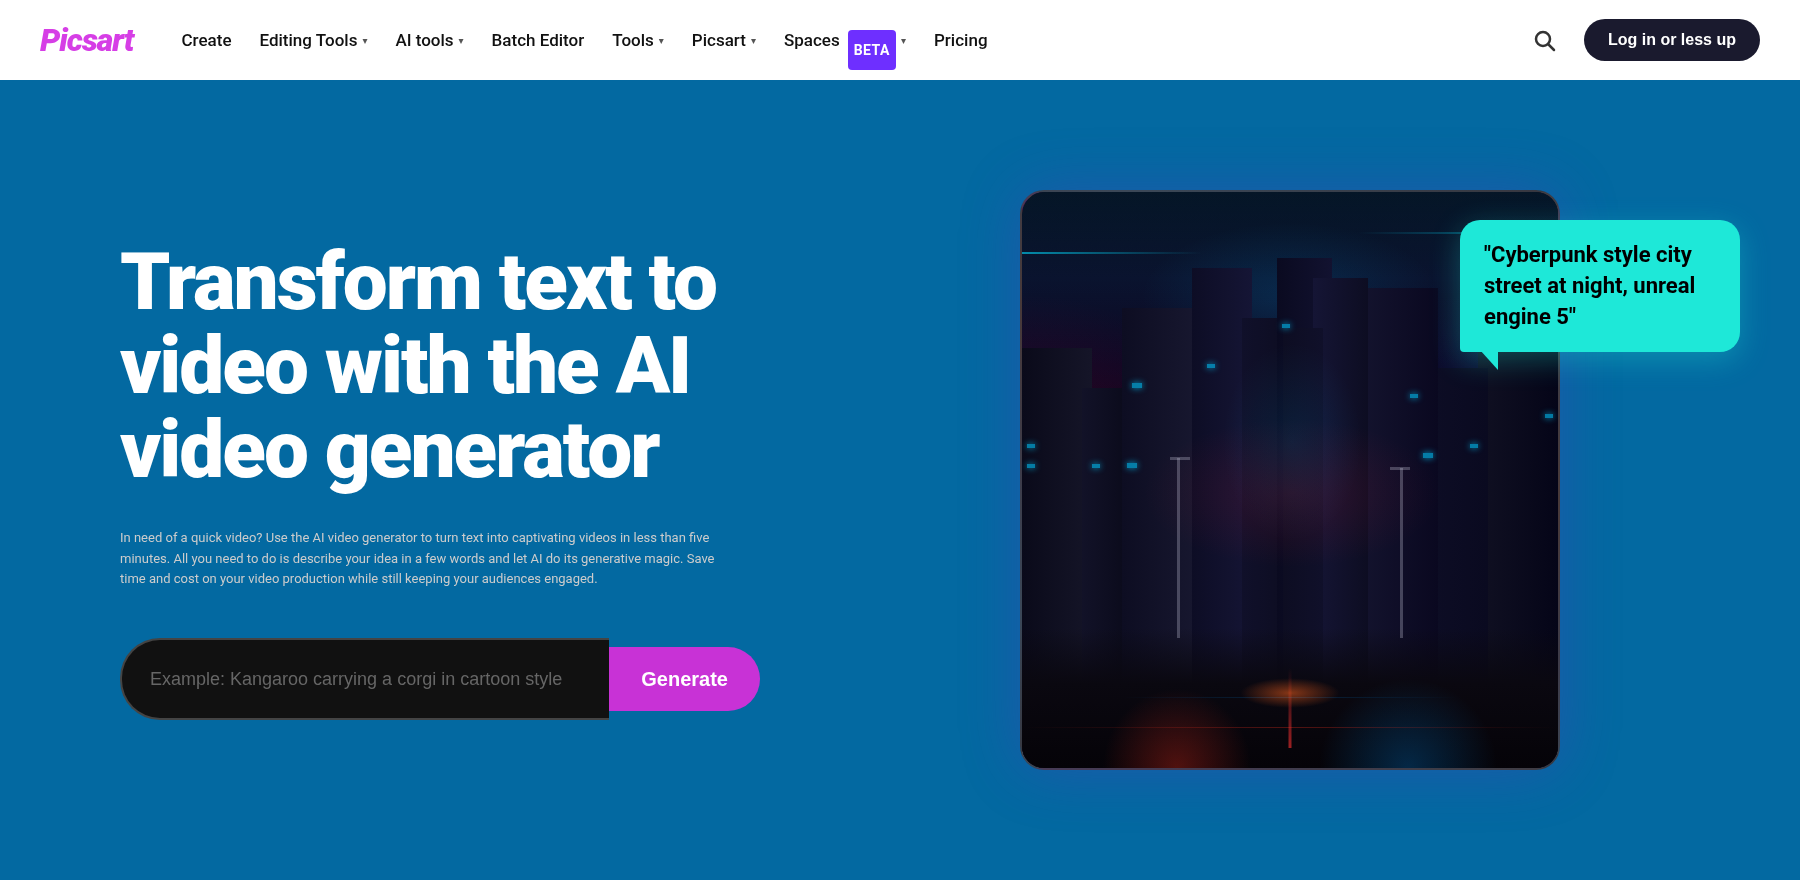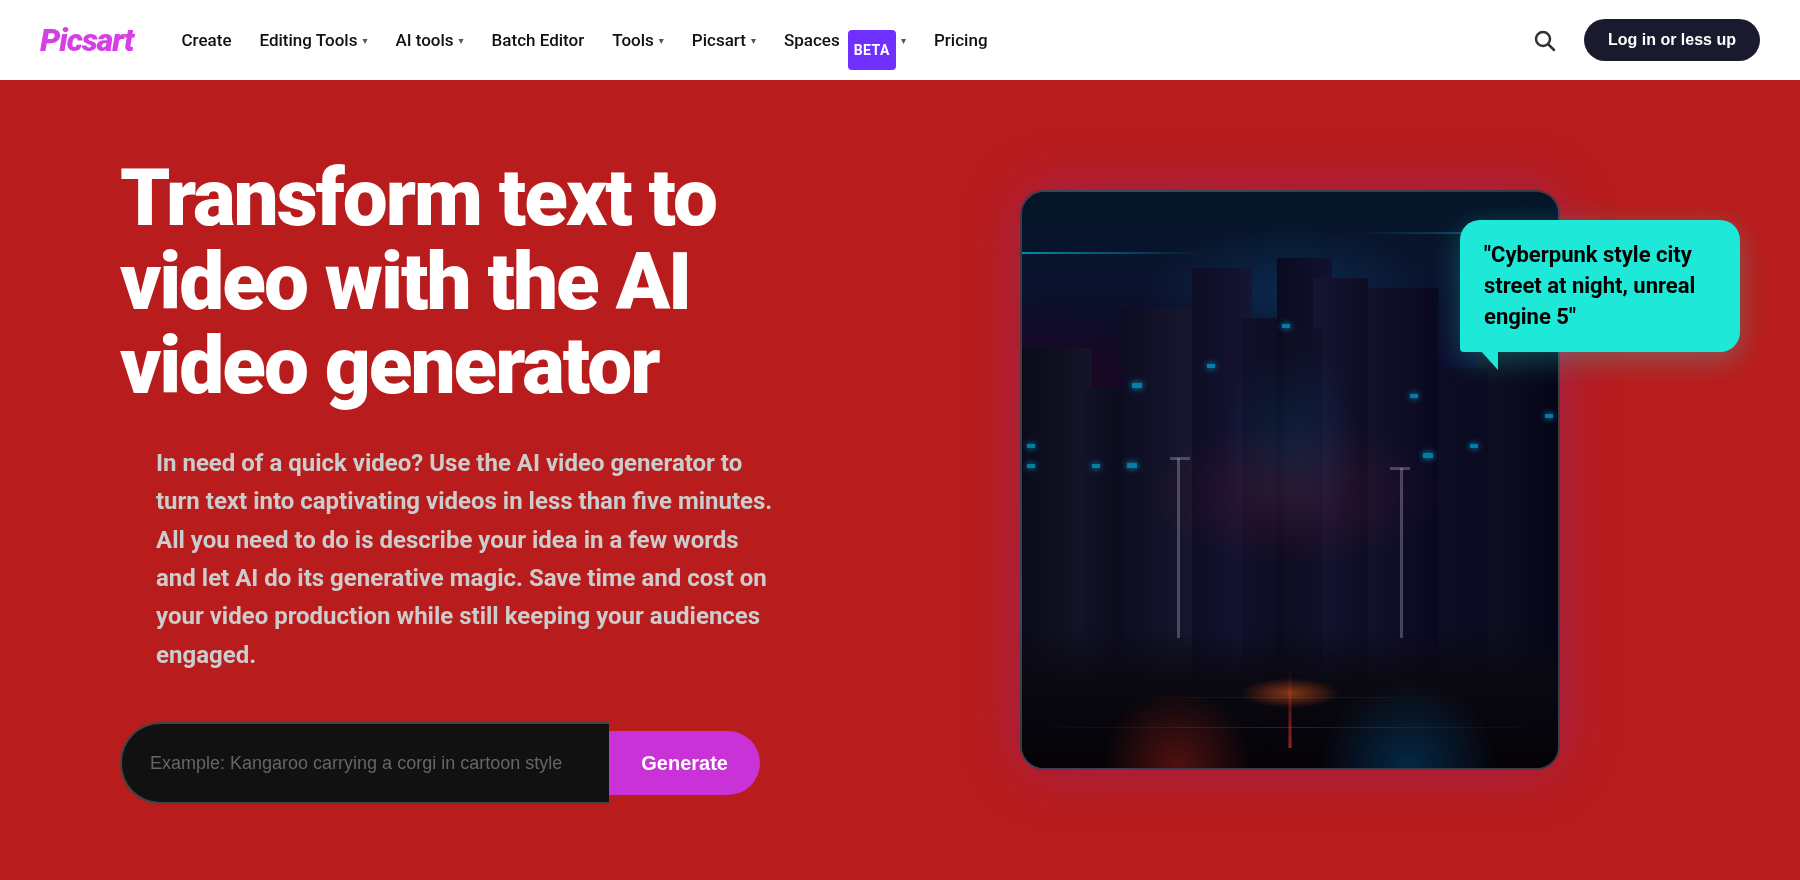--- a/index.html
+++ b/index.html
@@ -101,21 +101,21 @@
       padding: 12px 24px;
       font-size: 16px;
       font-weight: 600;
       cursor: pointer;
       white-space: nowrap;
       transition: background 0.15s;
     }
 
     
     .hero {
-      background: #b91c1c;
+      background: #0369a1;
       min-height: 800px;
       display: flex;
       align-items: center;
       padding: 60px 80px 60px 120px;
       position: relative;
       gap: 60px;
     }
 
     .hero-left {
       flex: 0 0 680px;
@@ -125,27 +125,26 @@
     .hero-title {
       font-size: 80px;
       font-weight: 900;
       line-height: 1.05;
       color: #fff;
       margin-bottom: 36px;
       letter-spacing: -2px;
     }
 
     .hero-subtitle {
-      font-size: 24px;
-      font-weight: 700;
+      font-size: 13px;
+      font-weight: 400;
       line-height: 1.6;
       color: #ccc;
       margin-bottom: 48px;
       max-width: 620px;
-      margin-left: 36px;
     }
 
     .hero-input-row {
       display: flex;
       align-items: center;
       gap: 0;
       max-width: 640px;
     }
 
     .hero-input {

